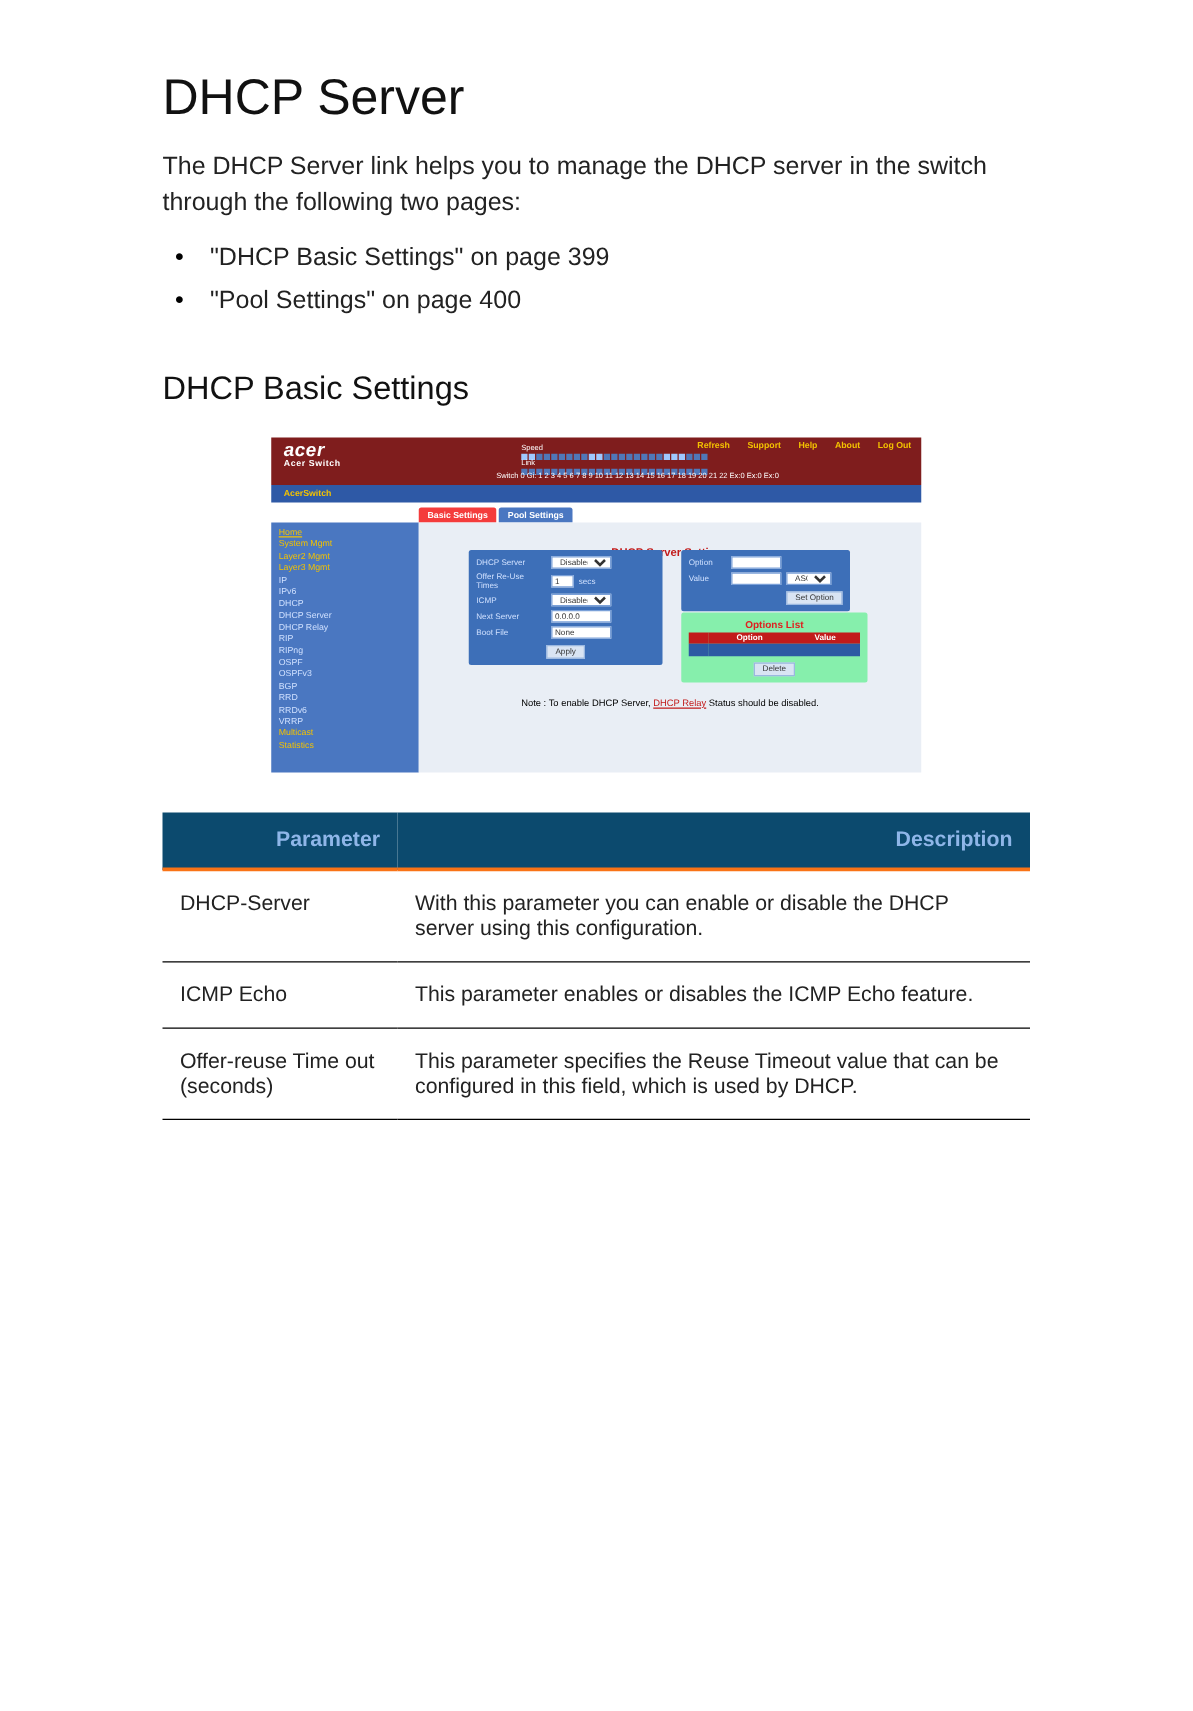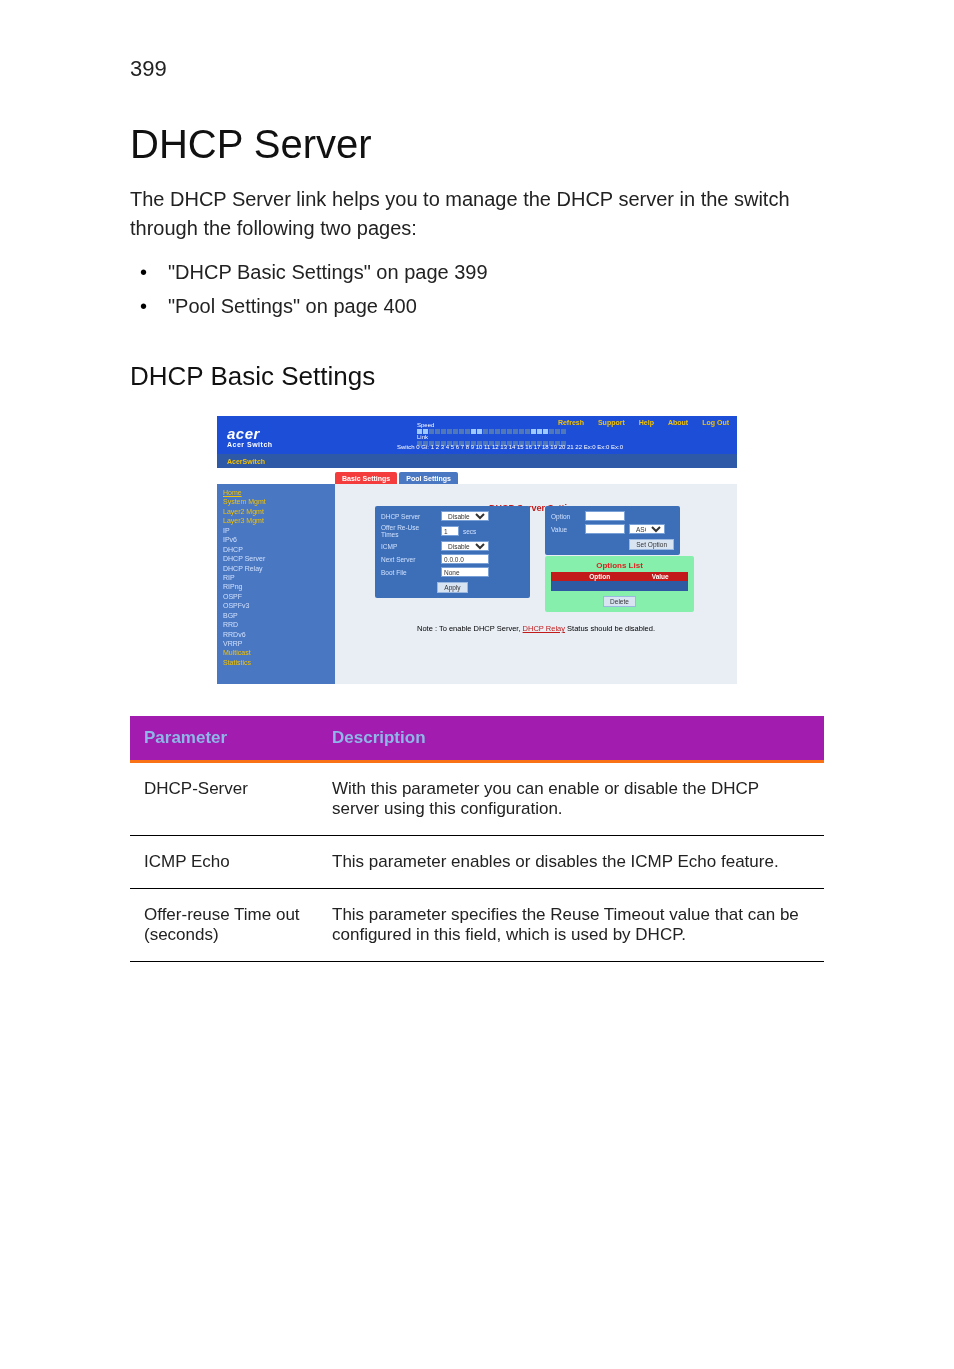--- a/index.html
+++ b/index.html
@@ -5,21 +5,21 @@
   html,body{margin:0;padding:0;background:#fff;font-family:"Segoe UI",Arial,sans-serif;color:#222}
   .page{width:954px;min-height:1369px;box-sizing:border-box;padding:56px 130px 60px 130px}
   .page-number{font-size:22px;font-weight:400;margin-bottom:40px}
   h1{font-size:40px;font-weight:400;margin:0 0 18px 0;color:#111}
   h2{font-size:26px;font-weight:400;margin:38px 0 24px 0;color:#111}
   p.body{font-size:20px;line-height:1.45;margin:0 0 12px 0}
   ul.bullets{list-style:none;padding:0;margin:6px 0 10px 0}
   ul.bullets li{position:relative;padding-left:38px;font-size:20px;line-height:1.7}
   ul.bullets li::before{content:"•";position:absolute;left:10px;top:0;color:#000;font-size:20px}
   .screenshot{width:520px;height:270px;margin:0 auto 30px auto;display:block;background:#fff;position:relative;font-family:"Segoe UI",Arial,sans-serif}
-  .ss-header{height:38px;background:#1d4ed8;color:#fff;display:flex;align-items:center;position:relative}
+  .ss-header{height:38px;background:#7f1d1d;color:#fff;display:flex;position:relative}
   .ss-brand{font-style:italic;font-weight:700;font-size:15px;padding:3px 0 0 10px;line-height:1;letter-spacing:0.5px}
   .ss-brand-sub{font-size:7px;font-weight:600;font-style:normal;display:block;letter-spacing:0.5px}
   .ss-toplinks{position:absolute;right:8px;top:3px;display:flex;gap:14px;font-size:7px;font-weight:600}
   .ss-toplinks .yellow{color:#f3c200}
   .ss-ports{position:absolute;left:200px;top:6px;right:8px;height:26px}
   .ss-ports .lbl{font-size:6px;color:#fff}
   .ss-ports .legend{position:absolute;font-size:6px;color:#fff;white-space:nowrap}
   .portgrid{display:flex;gap:1px;margin-top:1px}
   .port{width:5px;height:5px;background:#9fc8ff}
   .port.off{background:#5077b8}
@@ -40,30 +40,29 @@
   .panel .btn{background:#d9e4f3;color:#333;border:1px solid #9bb8e0;padding:1px 6px;font-size:6.5px;display:inline-block;margin-top:2px}
   .options-title{color:#e02020;font-weight:700;font-size:8px;text-align:center;margin-bottom:2px}
   .opt-table{width:100%;border-collapse:collapse;font-size:6.5px}
   .opt-table th{background:#c21a1a;color:#fff;padding:1px 3px;font-weight:600;text-align:center}
   .opt-table td{background:#2d5aa3;height:8px}
   .note{position:absolute;left:0;right:0;top:140px;text-align:center;font-size:7.5px;color:#000}
   .note a{color:#c21a1a;text-decoration:underline}
   .aftershot{font-size:20px;line-height:1.45;margin:0 0 26px 0}
   .sc{font-variant:small-caps}
   table.params{width:100%;border-collapse:collapse;font-size:17px;margin-top:10px}
-  table.params th{background:#a21caf;color:#8fb6e8;font-weight:700;text-align:left;padding:12px 14px}
+  table.params th{background:#0c4a6e;color:#8fb6e8;font-weight:700;text-align:right;padding:12px 14px}
   table.params td{padding:16px 14px;vertical-align:top;border-bottom:1px solid #000}
   table.params tr:first-child td{border-top:3px solid #f97316}
   table.params td.pn{width:160px}
 </style>
 </head>
 <body>
 
 <div class="page">
-  <div class="page-number">399</div>
 
   <h1>DHCP Server</h1>
 
   <p class="body">The DHCP Server link helps you to manage the DHCP server in the switch through the following two pages:</p>
 
   <ul class="bullets">
     <li>"DHCP Basic Settings" on page 399</li>
     <li>"Pool Settings" on page 400</li>
   </ul>
 

